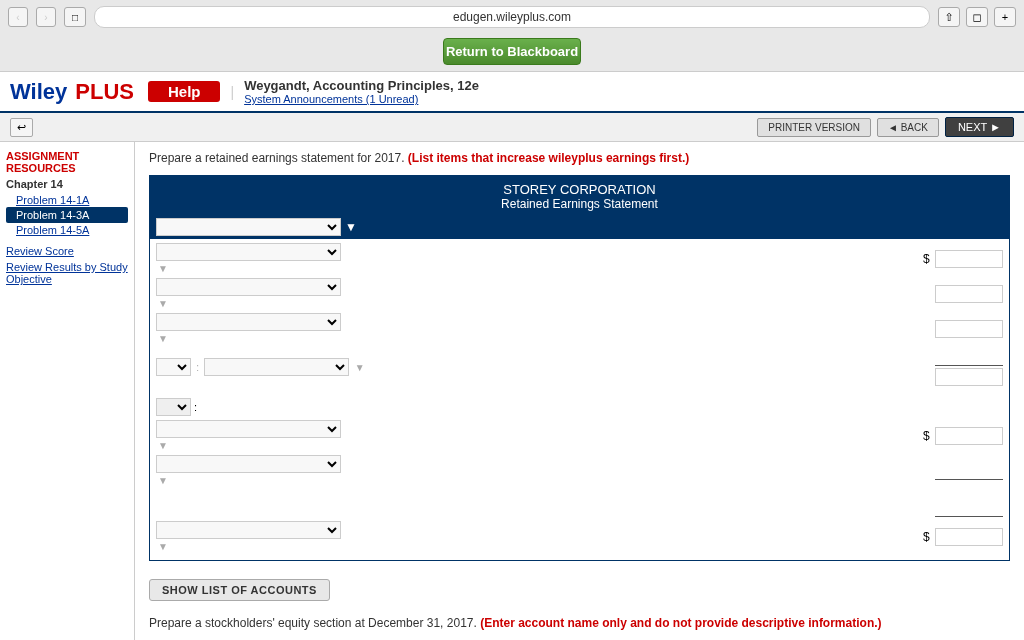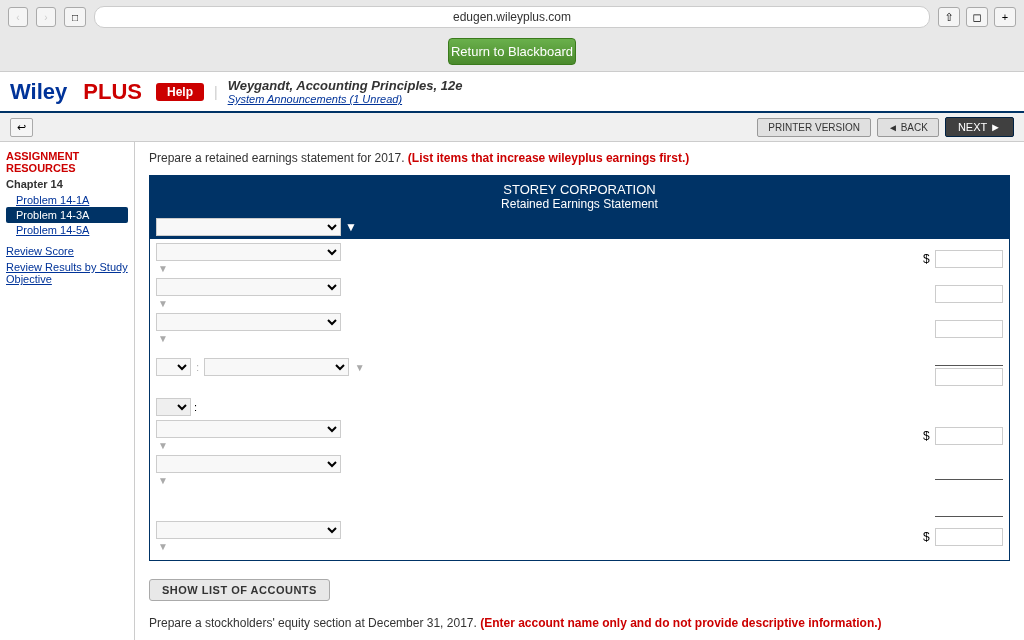--- a/index.html
+++ b/index.html
@@ -61,49 +61,49 @@
       justify-content: center;
       padding: 4px 0 6px 0;
     }
     .return-blackboard-btn {
       background: linear-gradient(to bottom, #6ab04c, #4a8a2c);
       color: #fff;
       border: 1px solid #3a7a1c;
       border-radius: 4px;
       padding: 5px 2px;
       font-size: 13px;
-      font-weight: normal;
+      font-weight: bold;
       cursor: pointer;
     }
 
     
     .site-header {
       background: #fff;
       border-bottom: 2px solid #003366;
       padding: 6px 10px;
       display: flex;
       align-items: center;
       gap: 10px;
     }
     .wiley-plus-logo {
-      display: flex; align-items: flex-start; gap: 16px;
+      display: flex; align-items: flex-start; gap: 8px;
     }
     .logo-wiley { font-size: 22px; font-weight: bold; color: #003399; }
     .logo-plus { font-size: 22px; font-weight: bold; color: #cc0000; }
     .help-badge {
       background: #cc0000;
       color: #fff;
-      font-size: 12px;
+      font-size: 15px;
       font-weight: bold;
-      padding: 2px 11px;
+      padding: 2px 20px;
       border-radius: 3px;
       margin-left: 4px;
     }
     .header-info {
-      display: flex; flex-direction: column; font-style: italic;
+      display: flex; flex-direction: column;
     }
     .header-title { font-size: 13px; font-weight: bold; color: #333; }
     .header-link { font-size: 11px; color: #003399; text-decoration: underline; cursor: pointer; }
 
     
     .nav-bar {
       background: #f0f0f0;
       border-bottom: 1px solid #ccc;
       display: flex;
       align-items: center;

